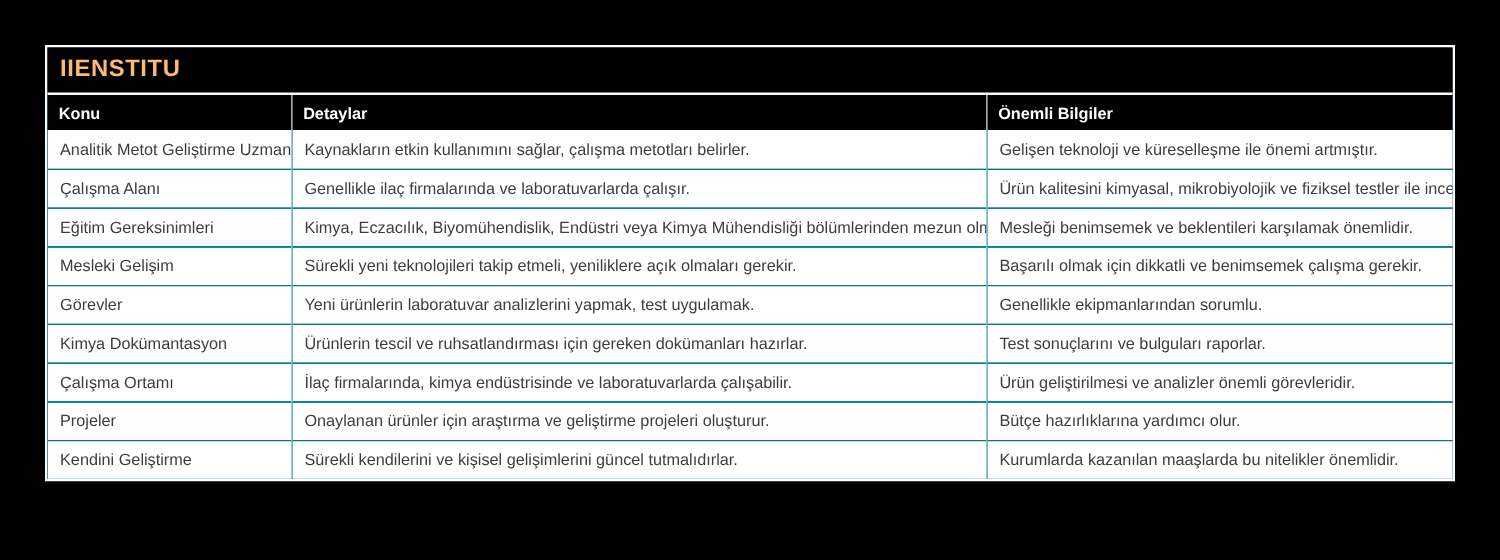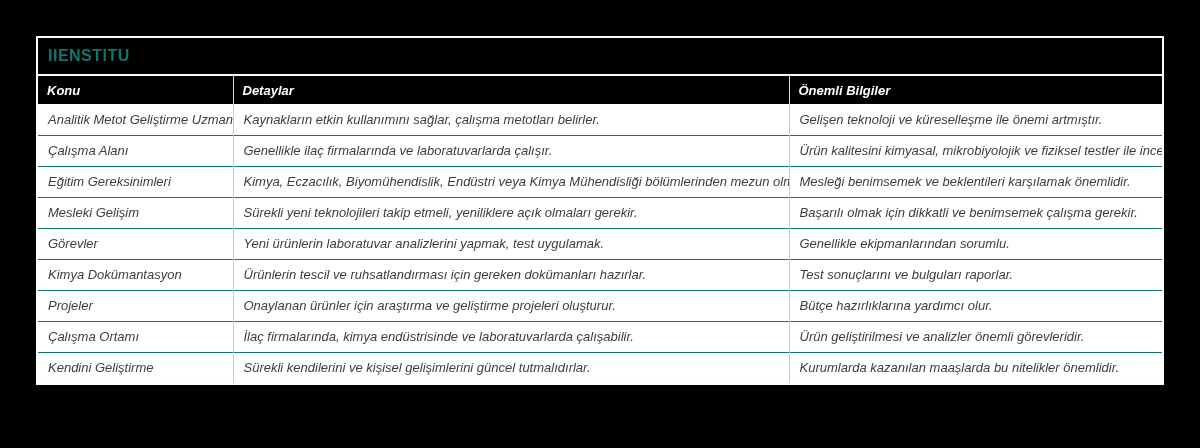--- a/index.html
+++ b/index.html
@@ -26,31 +26,30 @@
   }
   .title-bar {
     height: 36px;
     background: #000000;
     border-bottom: 2px solid #fdfdfd;
     display: flex;
     align-items: center;
     padding-left: 10px;
   }
   .title-bar .title {
-    color: #0f766e;
-    font-size: 16px;
+    color: #fdba74;
+    font-size: 19px;
     font-weight: bold;
     letter-spacing: 0.5px;
   }
   table.info {
     width: 100%;
     border-collapse: collapse;
     table-layout: fixed;
     background: #0ea5e9;
-    font-style: italic;
   }
   col.c1 { width: 195px; }
   col.c2 { width: 556px; }
   col.c3 { width: auto; }
   thead th {
     background: #000000;
     color: #ffffff;
     font-size: 13px;
     font-weight: bold;
     text-align: left;
@@ -128,29 +127,29 @@
     <td>Genellikle ekipmanlarından sorumlu.</td>
   </tr>
 
   <tr>
     <td>Kimya Dokümantasyon</td>
     <td>Ürünlerin tescil ve ruhsatlandırması için gereken dokümanları hazırlar.</td>
     <td>Test sonuçlarını ve bulguları raporlar.</td>
   </tr>
 
   <tr>
+    <td>Çalışma Ortamı</td>
+    <td>İlaç firmalarında, kimya endüstrisinde ve laboratuvarlarda çalışabilir.</td>
+    <td>Ürün geliştirilmesi ve analizler önemli görevleridir.</td>
+  </tr>
+
+  <tr>
     <td>Projeler</td>
     <td>Onaylanan ürünler için araştırma ve geliştirme projeleri oluşturur.</td>
     <td>Bütçe hazırlıklarına yardımcı olur.</td>
-  </tr>
-
-  <tr>
-    <td>Çalışma Ortamı</td>
-    <td>İlaç firmalarında, kimya endüstrisinde ve laboratuvarlarda çalışabilir.</td>
-    <td>Ürün geliştirilmesi ve analizler önemli görevleridir.</td>
   </tr>
 
 
   <tr>
     <td>Kendini Geliştirme</td>
     <td>Sürekli kendilerini ve kişisel gelişimlerini güncel tutmalıdırlar.</td>
     <td>Kurumlarda kazanılan maaşlarda bu nitelikler önemlidir.</td>
   </tr>
 </tbody>
     </table>

